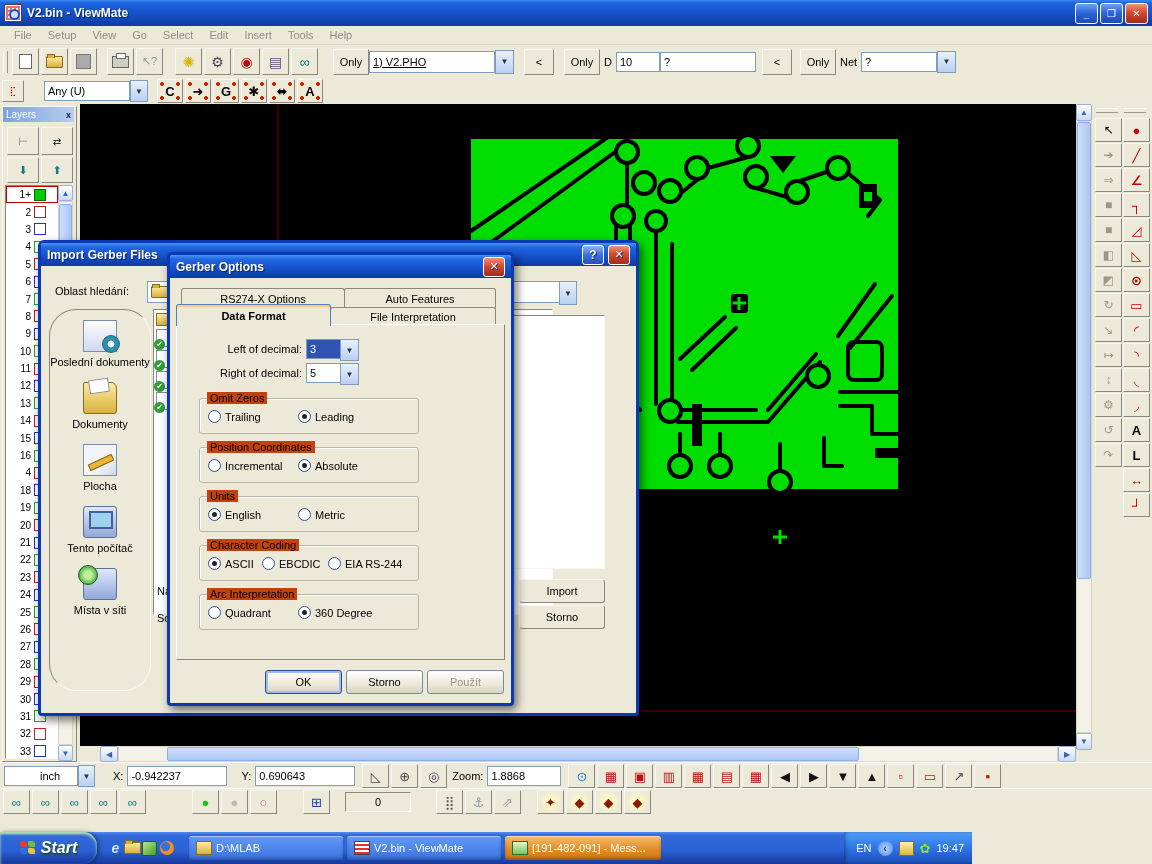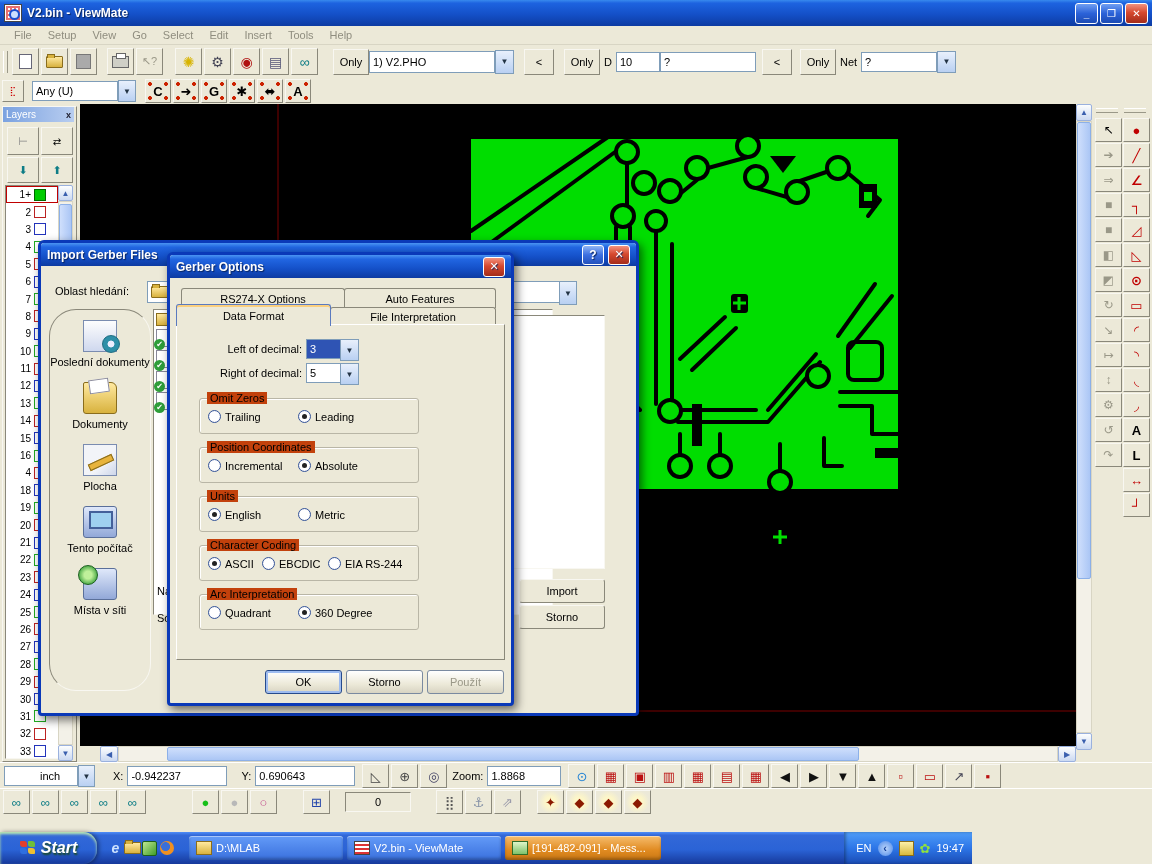--- a/index.html
+++ b/index.html
@@ -161,21 +161,21 @@
         </div>
         <div class="b3 btn tbtn">
           <span style="font-size: 14px; color: rgb(85, 85, 119);">▤</span>
         </div>
         <div class="b3 btn tbtn">
           <span style="font-size: 14px; color: rgb(14, 125, 134);">∞</span>
         </div>
       </span>
     <div style="width:14px;"></div>
     <div class="b3 btn" style="width:34px;height:24px;">Only</div>
-    <div class="field" style="width:118px;height:20px;">1) V2.PHO</div>
+    <div class="field" style="width:118px;height:20px;text-decoration:underline;">1) V2.PHO</div>
     <div class="cbarrow" style="width:17px;height:22px;">▼</div>
     <div style="width:10px;"></div>
     <div class="b3 btn" style="width:28px;height:24px;">&lt;</div>
     <div style="width:10px;"></div>
     <div class="b3 btn" style="width:34px;height:24px;">Only</div>
     <div class="lbl">D</div>
     <div class="field" style="width:36px;height:18px;">10</div>
     <div class="field" style="width:88px;height:18px;">?</div>
     <div style="width:6px;"></div>
     <div class="b3 btn" style="width:28px;height:24px;">&lt;</div>
@@ -183,21 +183,21 @@
     <div class="b3 btn" style="width:34px;height:24px;">Only</div>
     <div class="lbl">Net</div>
     <div class="field" style="width:68px;height:18px;">?</div>
     <div class="cbarrow" style="width:17px;height:20px;">▼</div>
   </div>
 
   <div class="abs tbrow" style="left:0;top:78px;width:1152px;height:26px;">
     <div class="b3 btn" style="width:20px;height:20px;margin-left:2px;">
         <span style="color:#c00;font-size:9px;">⣏</span>
       </div>
-    <div class="field" style="width:78px;height:18px;margin-left:8px;">Any    (U)</div>
+    <div class="field" style="width:78px;height:18px;margin-left:20px;">Any    (U)</div>
     <div class="cbarrow" style="width:16px;height:20px;">▼</div>
     <div style="width:8px;"></div>
     <span style="display:flex">
 
     <div class="b3 btn tbtn small lbtn">
           <span>C</span>
         </div>
         <div class="b3 btn tbtn small lbtn">
           <span>➜</span>
         </div>
@@ -737,21 +737,21 @@
 
   <div class="abs xpdlg" style="left:167px;top:252px;width:341px;height:448px;z-index:20;">
     <div class="dtitle">
       <span>Gerber Options</span>
       <div class="dx" style="margin-left:auto;">✕</div>
     </div>
 
     <div class="tab" style="left:11px;top:33px;width:162px;height:19px;">RS274-X Options</div>
     <div class="tab" style="left:174px;top:33px;width:150px;height:19px;">Auto Features</div>
     <div class="tab" style="left:160px;top:52px;width:164px;height:18px;">File Interpretation</div>
-    <div class="tab" style="left:6px;top:49px;width:153px;height:21px;z-index:2;border-color:#5a7abf;box-shadow:inset 0 2px 0 #fbcf7e;">Data Format</div>
+    <div class="tab" style="left:6px;top:49px;width:153px;height:21px;z-index:2;border-color:#5a7abf;box-shadow:inset 0 2px 0 #fbcf7e;font-weight:bold;">Data Format</div>
 
     <div class="abs" style="left:6px;top:69px;width:327px;height:334px;border:1px solid #8a887a;border-top-color:#fff;border-left-color:#fff;background:#ece9d8;"></div>
     <span class="abs" style="left:42px;top:88px;width:90px;text-align:right;">Left of decimal:</span>
     <div class="abs field" style="left:136px;top:84px;width:32px;height:18px;background:#2f54b4;color:#fff;">3</div>
     <div class="abs cbarrow" style="left:170px;top:84px;width:17px;height:20px;">▼</div>
     <span class="abs" style="left:34px;top:112px;width:98px;text-align:right;">Right of decimal:</span>
     <div class="abs field" style="left:136px;top:108px;width:32px;height:18px;">5</div>
     <div class="abs cbarrow" style="left:170px;top:108px;width:17px;height:20px;">▼</div>
 
     <div class="gbox" style="left:29px;top:143px;width:218px;height:34px;">

